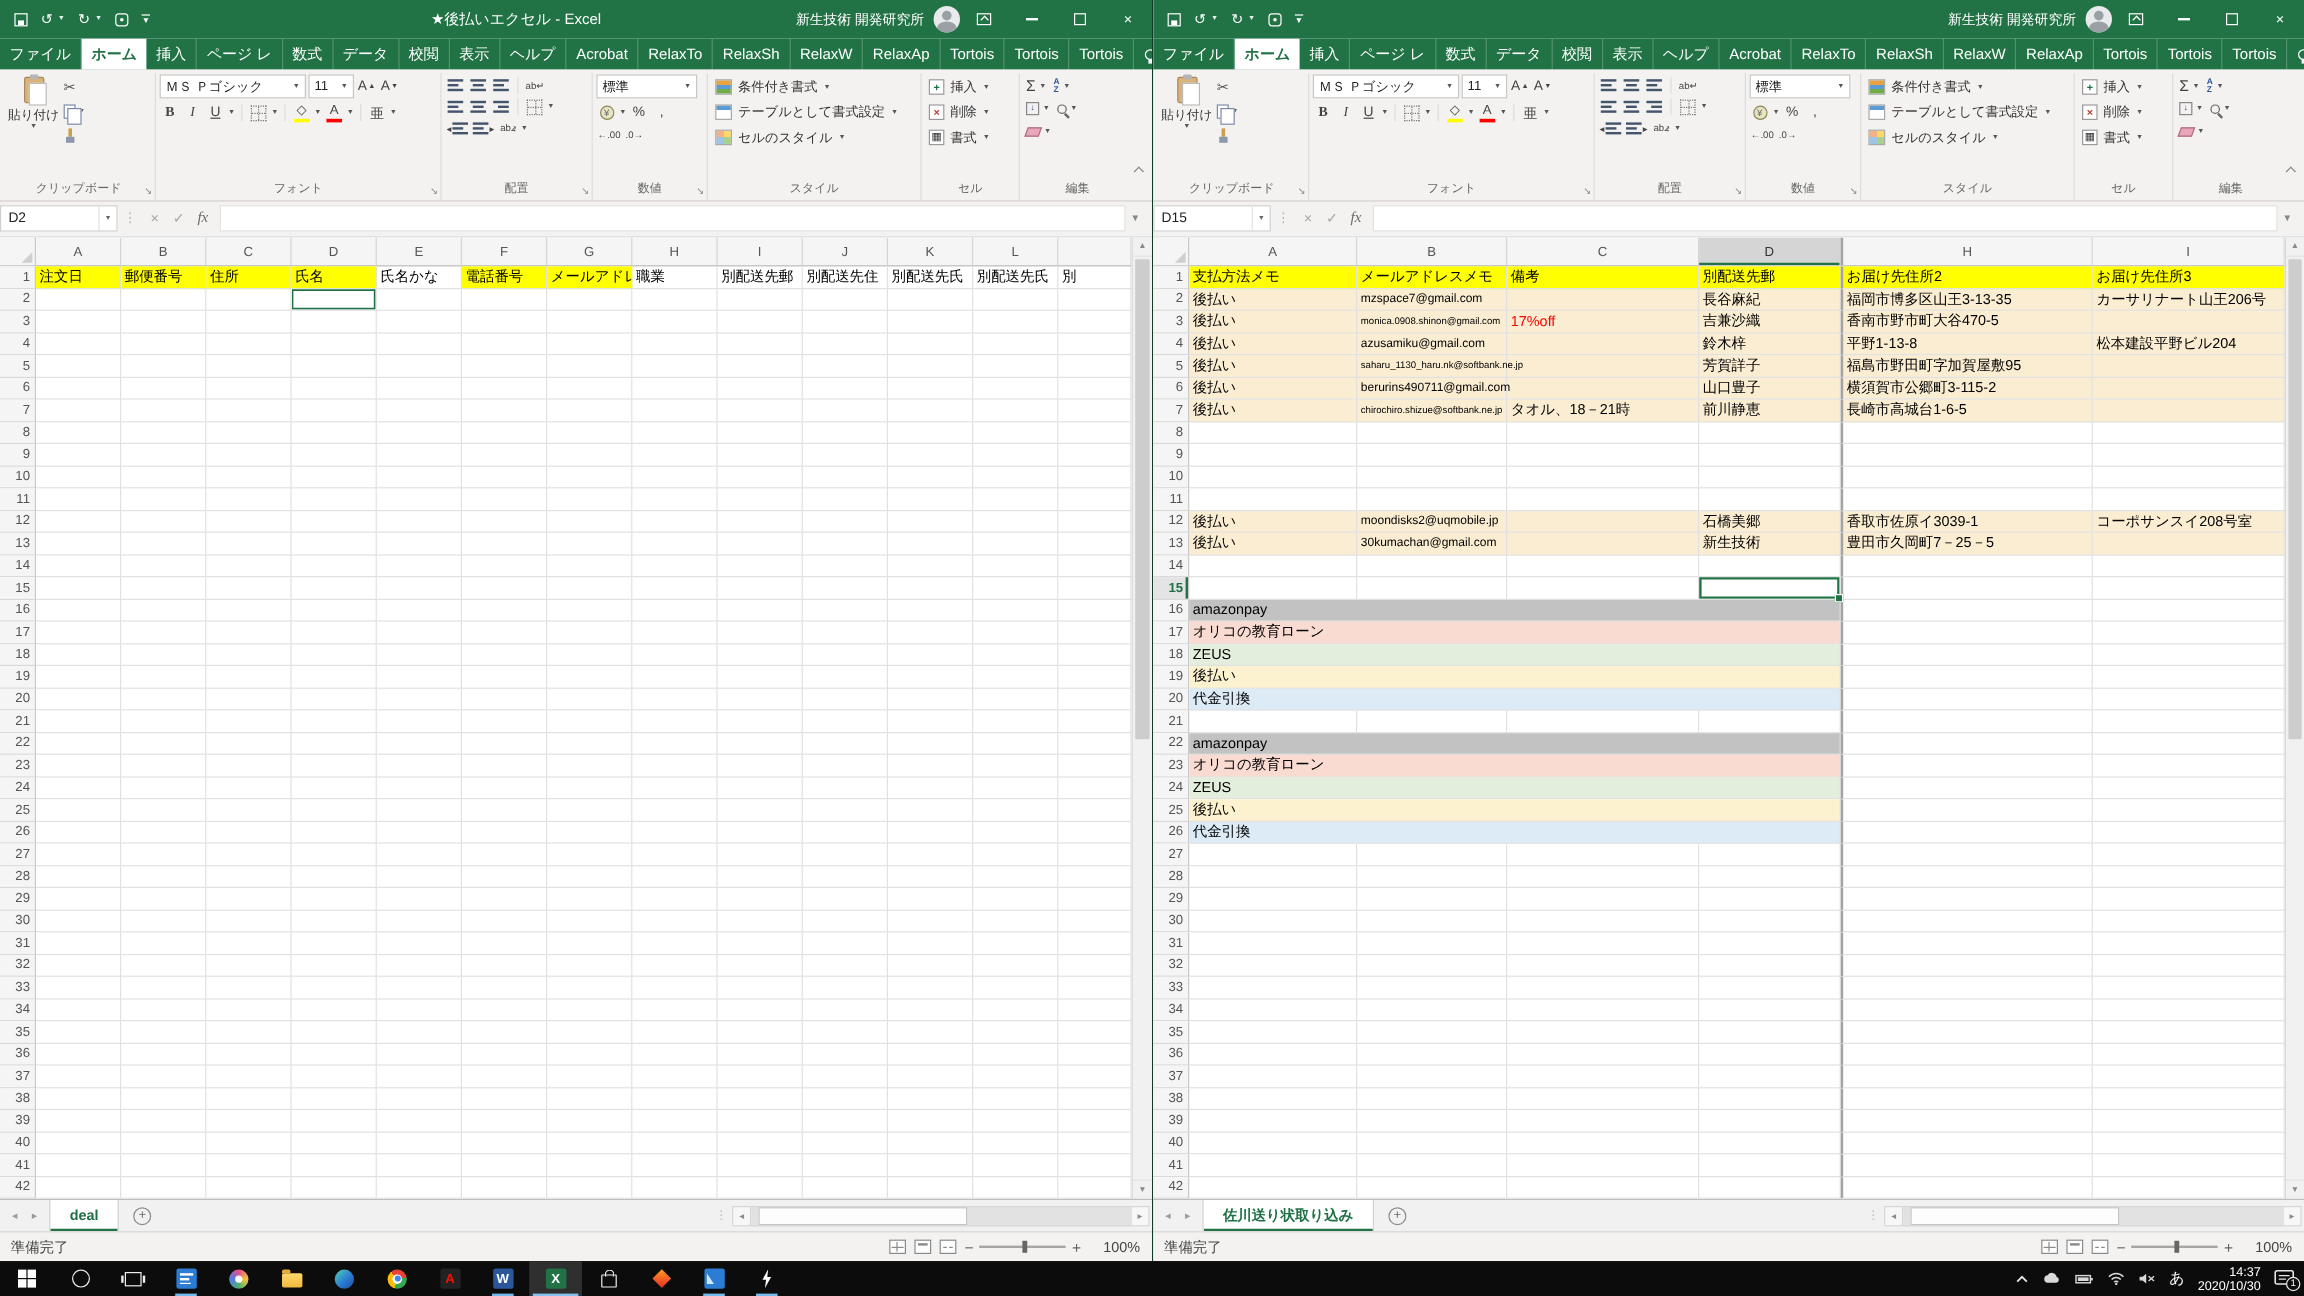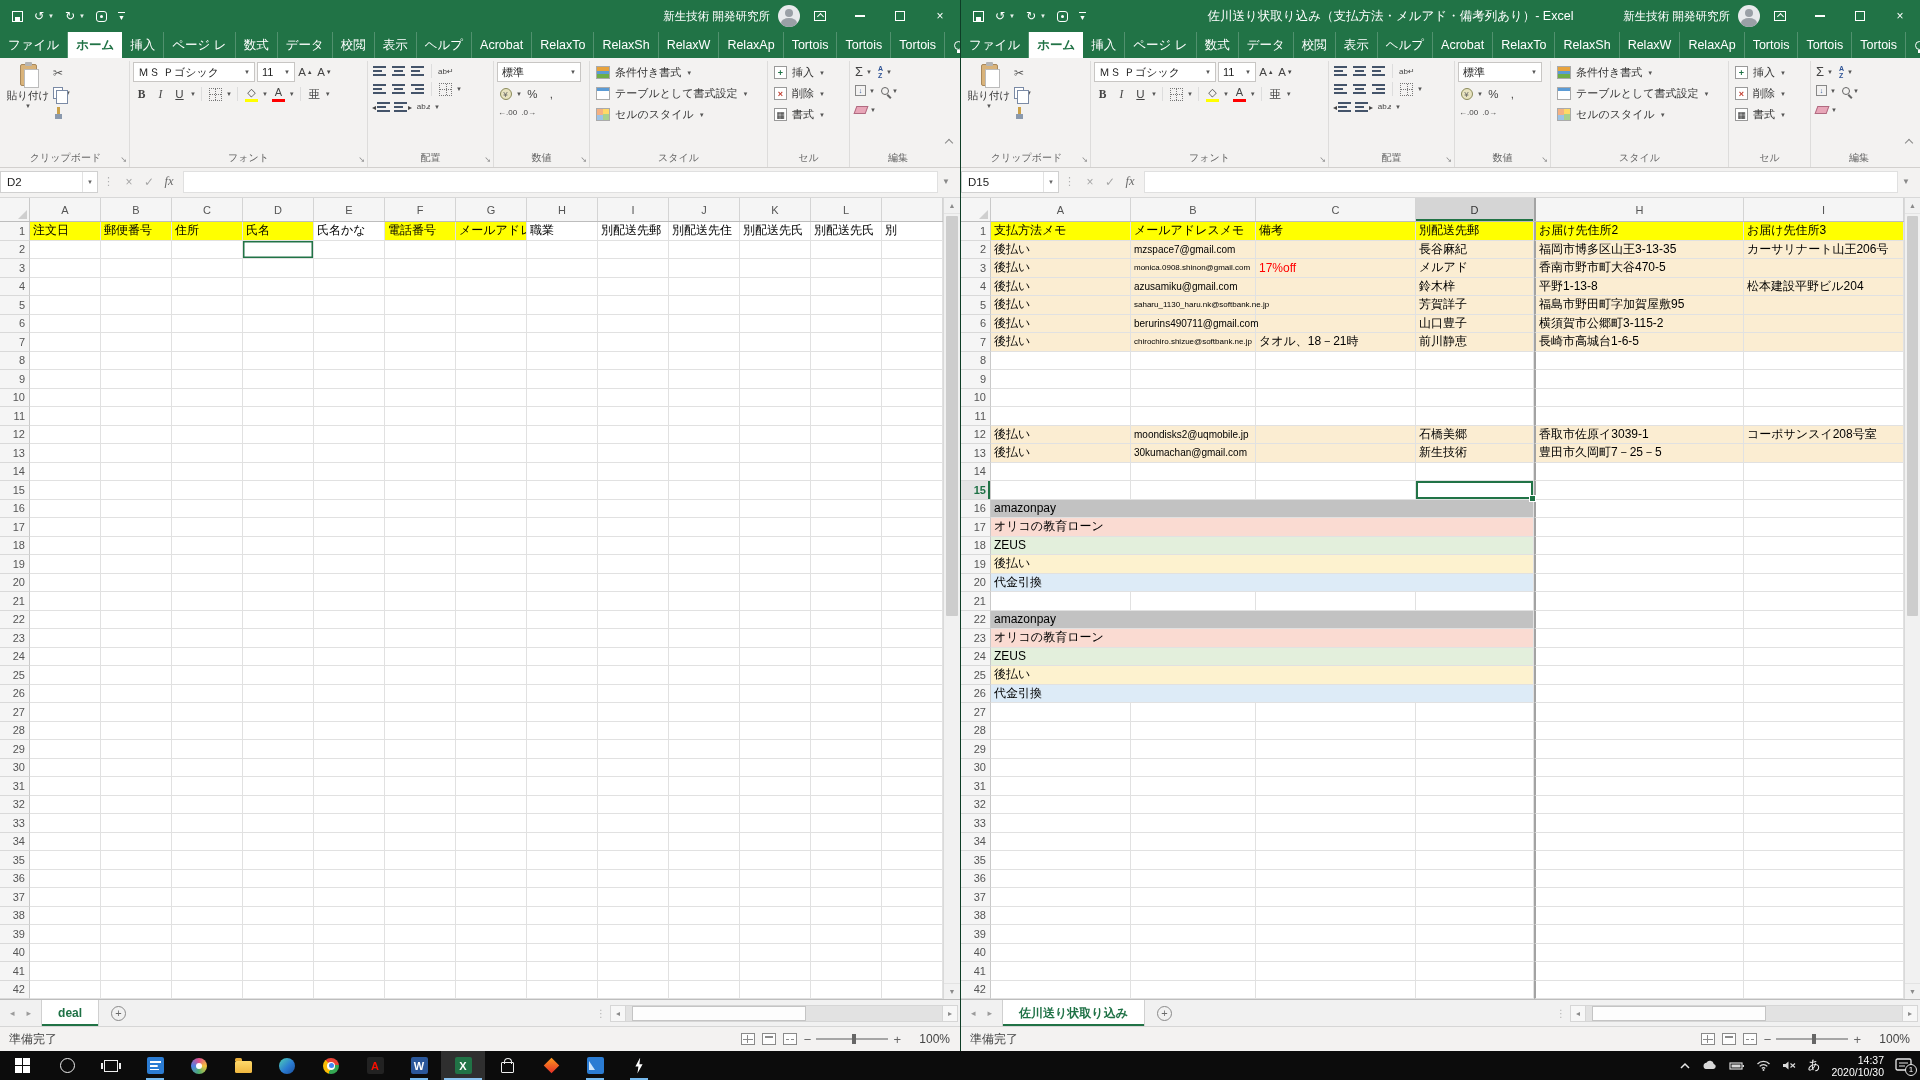--- a/index.html
+++ b/index.html
@@ -205,20 +205,21 @@
   <div class="titlebar">
     <div class="qat">
       <span class="floppy"></span>
       <span class="arr">↺</span>
         <span class="tinycar">▼</span>
       <span class="arr">↻</span>
         <span class="tinycar">▼</span>
       <span class="touchic"></span>
       <span class="qatmore">▼</span>
     </div>
+    <div class="wtitle">★後払いエクセル - Excel</div>
     <div class="acct">
       <span>新生技術 開発研究所</span>
       <span class="avatar"></span>
     </div>
     <div class="winbtns">
       <span class="winbtn">
           <span class="ribopt"></span>
         </span>
       <span class="winbtn">
           <span class="minl"></span>
@@ -1227,21 +1228,20 @@
   <div class="titlebar">
     <div class="qat">
       <span class="floppy"></span>
       <span class="arr">↺</span>
         <span class="tinycar">▼</span>
       <span class="arr">↻</span>
         <span class="tinycar">▼</span>
       <span class="touchic"></span>
       <span class="qatmore">▼</span>
     </div>
-    <div class="wtitle">佐川送り状取り込み（支払方法・メルアド・備考列あり）- Excel</div>
     <div class="acct">
       <span>新生技術 開発研究所</span>
       <span class="avatar"></span>
     </div>
     <div class="winbtns">
       <span class="winbtn">
           <span class="ribopt"></span>
         </span>
       <span class="winbtn">
           <span class="minl"></span>
@@ -1540,21 +1540,21 @@
           <div class="cell" style="width:160px"></div>
           <div class="cell" style="width:118px">長谷麻紀</div>
           <div class="cell thickL" style="width:210px">福岡市博多区山王3-13-35</div>
           <div class="cell" style="width:160px">カーサリナート山王206号</div>
         </div>
         <div class="xrow" style="background:#FBEDD2">
           <div class="rh">3</div>
           <div class="cell" style="width:140px">後払い</div>
           <div class="cell em tiny" style="width:125px">monica.0908.shinon@gmail.com</div>
           <div class="cell red" style="width:160px">17%off</div>
-          <div class="cell" style="width:118px">メルアド</div>
+          <div class="cell" style="width:118px">吉兼沙織</div>
           <div class="cell thickL" style="width:210px">香南市野市町大谷470-5</div>
           <div class="cell" style="width:160px"></div>
         </div>
         <div class="xrow" style="background:#FBEDD2">
           <div class="rh">4</div>
           <div class="cell" style="width:140px">後払い</div>
           <div class="cell em" style="width:125px">azusamiku@gmail.com</div>
           <div class="cell" style="width:160px"></div>
           <div class="cell" style="width:118px">鈴木梓</div>
           <div class="cell thickL" style="width:210px">平野1-13-8</div>

